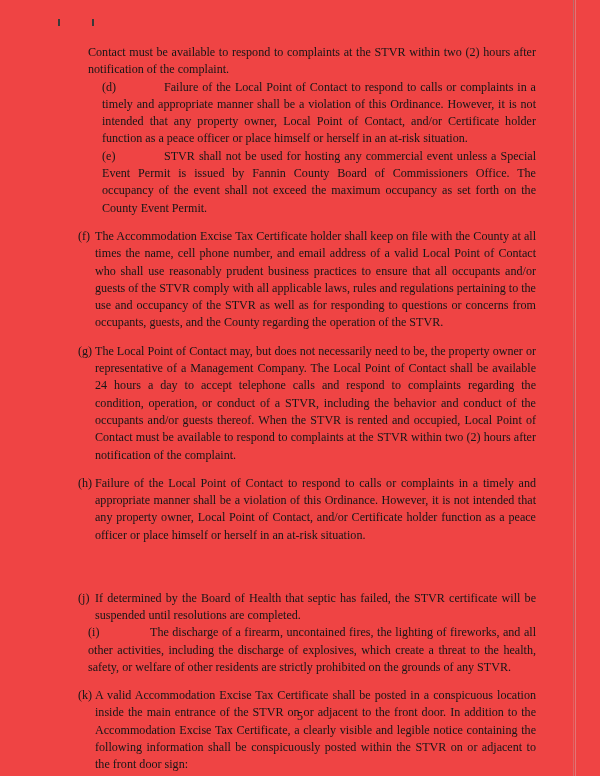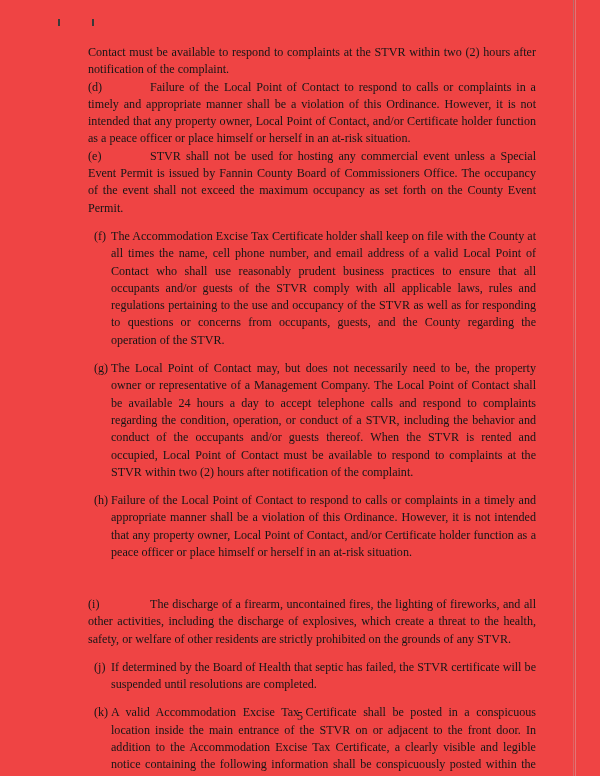--- a/index.html
+++ b/index.html
@@ -68,30 +68,30 @@
   .para {
     margin: 0;
   }
   
   .p-flush {
     margin-left: 10px;
     text-indent: 0;
   }
   
   .p-tabbed {
-    margin-left: 10px;
+    margin-left: 24px;
     text-indent: 0;
   }
   .p-tabbed .mark {
     display: inline-block;
     width: 62px;
   }
   
   .p-hang {
-    margin-left: 16px;
+    margin-left: 0px;
     padding-left: 17px;
     text-indent: -17px;
     margin-top: 11px;
   }
   .p-hang .mark {
     display: inline-block;
     width: 17px;
     text-indent: 0;
   }
   
@@ -137,23 +137,23 @@
 
     <p class="para p-hang"><span class="mark">(f)</span><span>The Accommodation Excise Tax Certificate holder shall keep on file with the County at all times the name, cell phone number, and email address of a valid Local Point of Contact who shall use reasonably prudent business practices to ensure that all occupants and/or guests of the STVR comply with all applicable laws, rules and regulations pertaining to the use and occupancy of the STVR as well as for responding to questions or concerns from occupants, guests, and the County regarding the operation of the STVR.</span></p>
 
     <p class="para p-hang"><span class="mark">(g)</span><span>The Local Point of Contact may, but does not necessarily need to be, the property owner or representative of a Management Company. The Local Point of Contact shall be available 24 hours a day to accept telephone calls and respond to complaints regarding the condition, operation, or conduct of a STVR, including the behavior and conduct of the occupants and/or guests thereof. When the STVR is rented and occupied, Local Point of Contact must be available to respond to complaints at the STVR within two (2) hours after notification of the complaint.</span></p>
 
     <p class="para p-hang"><span class="mark">(h)</span><span>Failure of the Local Point of Contact to respond to calls or complaints in a timely and appropriate manner shall be a violation of this Ordinance. However, it is not intended that any property owner, Local Point of Contact, and/or Certificate holder function as a peace officer or place himself or herself in an at-risk situation.</span></p>
 
     <div class="gap-line"></div>
     <div class="gap-line"></div>
 
+    <p class="para p-hang"><span class="mark">(j)</span><span>If determined by the Board of Health that septic has failed,  the STVR certificate will be suspended until  resolutions are completed.</span></p>
+
     <p class="para p-roman"><span class="mark">(i)</span><span>The discharge of a firearm, uncontained fires, the lighting of fireworks, and all other activities, including the discharge of explosives, which create a threat to the health, safety, or welfare of other residents are strictly prohibited on the grounds of any STVR.</span></p>
-
-    <p class="para p-hang"><span class="mark">(j)</span><span>If determined by the Board of Health that septic has failed,  the STVR certificate will be suspended until  resolutions are completed.</span></p>
 
     <p class="para p-hang"><span class="mark">(k)</span><span>A valid Accommodation Excise Tax Certificate shall be posted in a conspicuous location inside the main entrance of the STVR on or adjacent to the front door. In addition to the Accommodation Excise Tax Certificate, a clearly visible and legible notice containing the following information shall be conspicuously posted within the STVR on or adjacent to the front door sign:</span></p>
 
     <div class="gap-line"></div>
 
   </div>
 
   <div class="page-number">5</div>
 
 </div>

